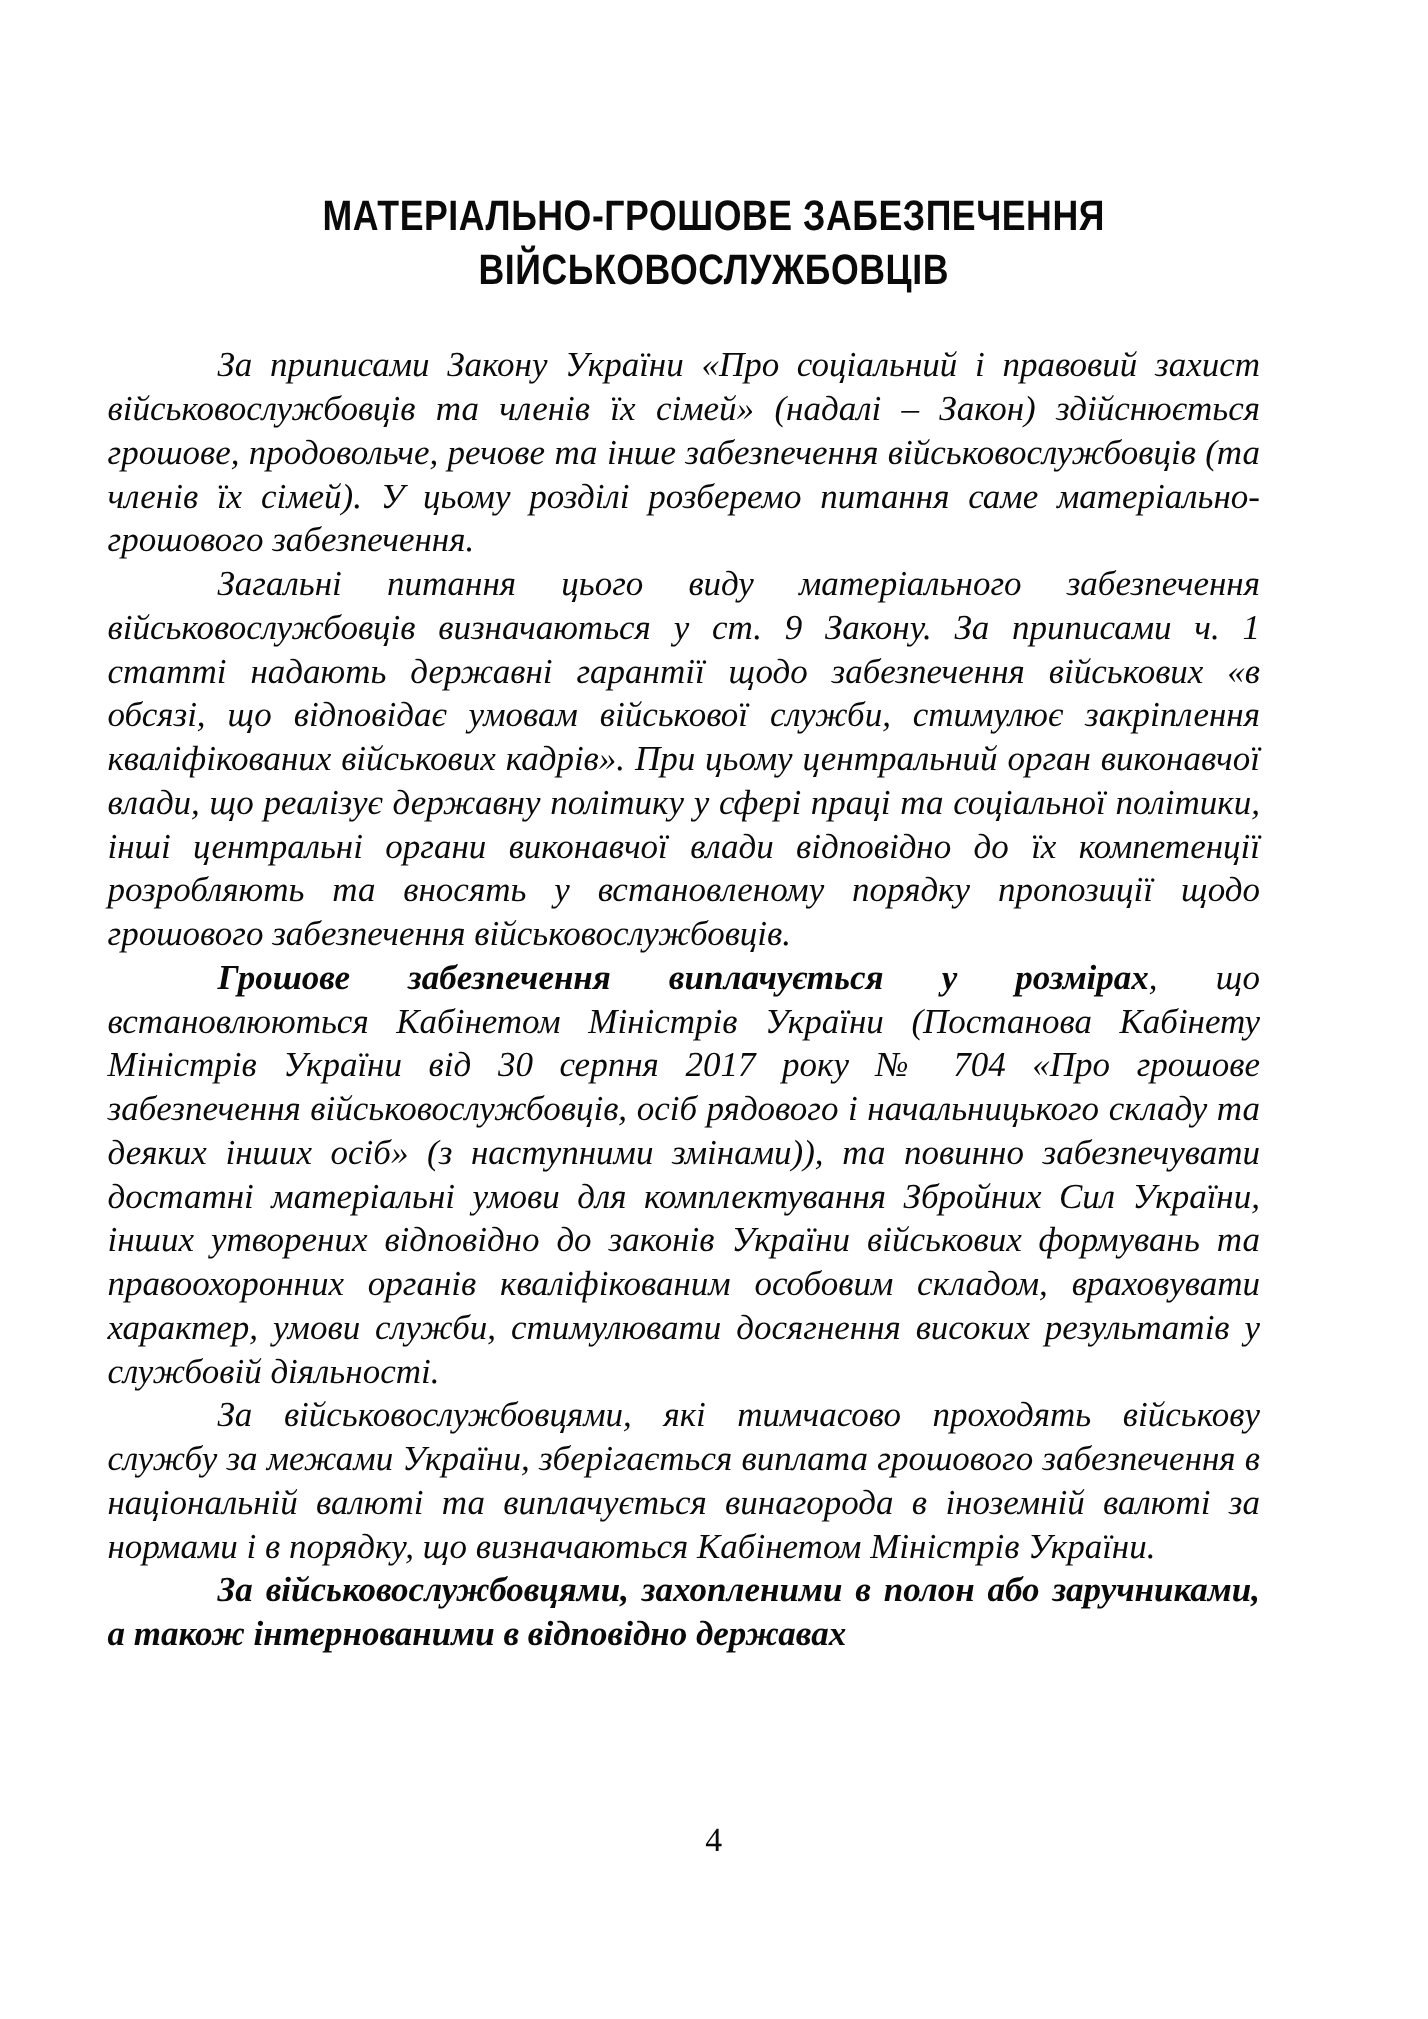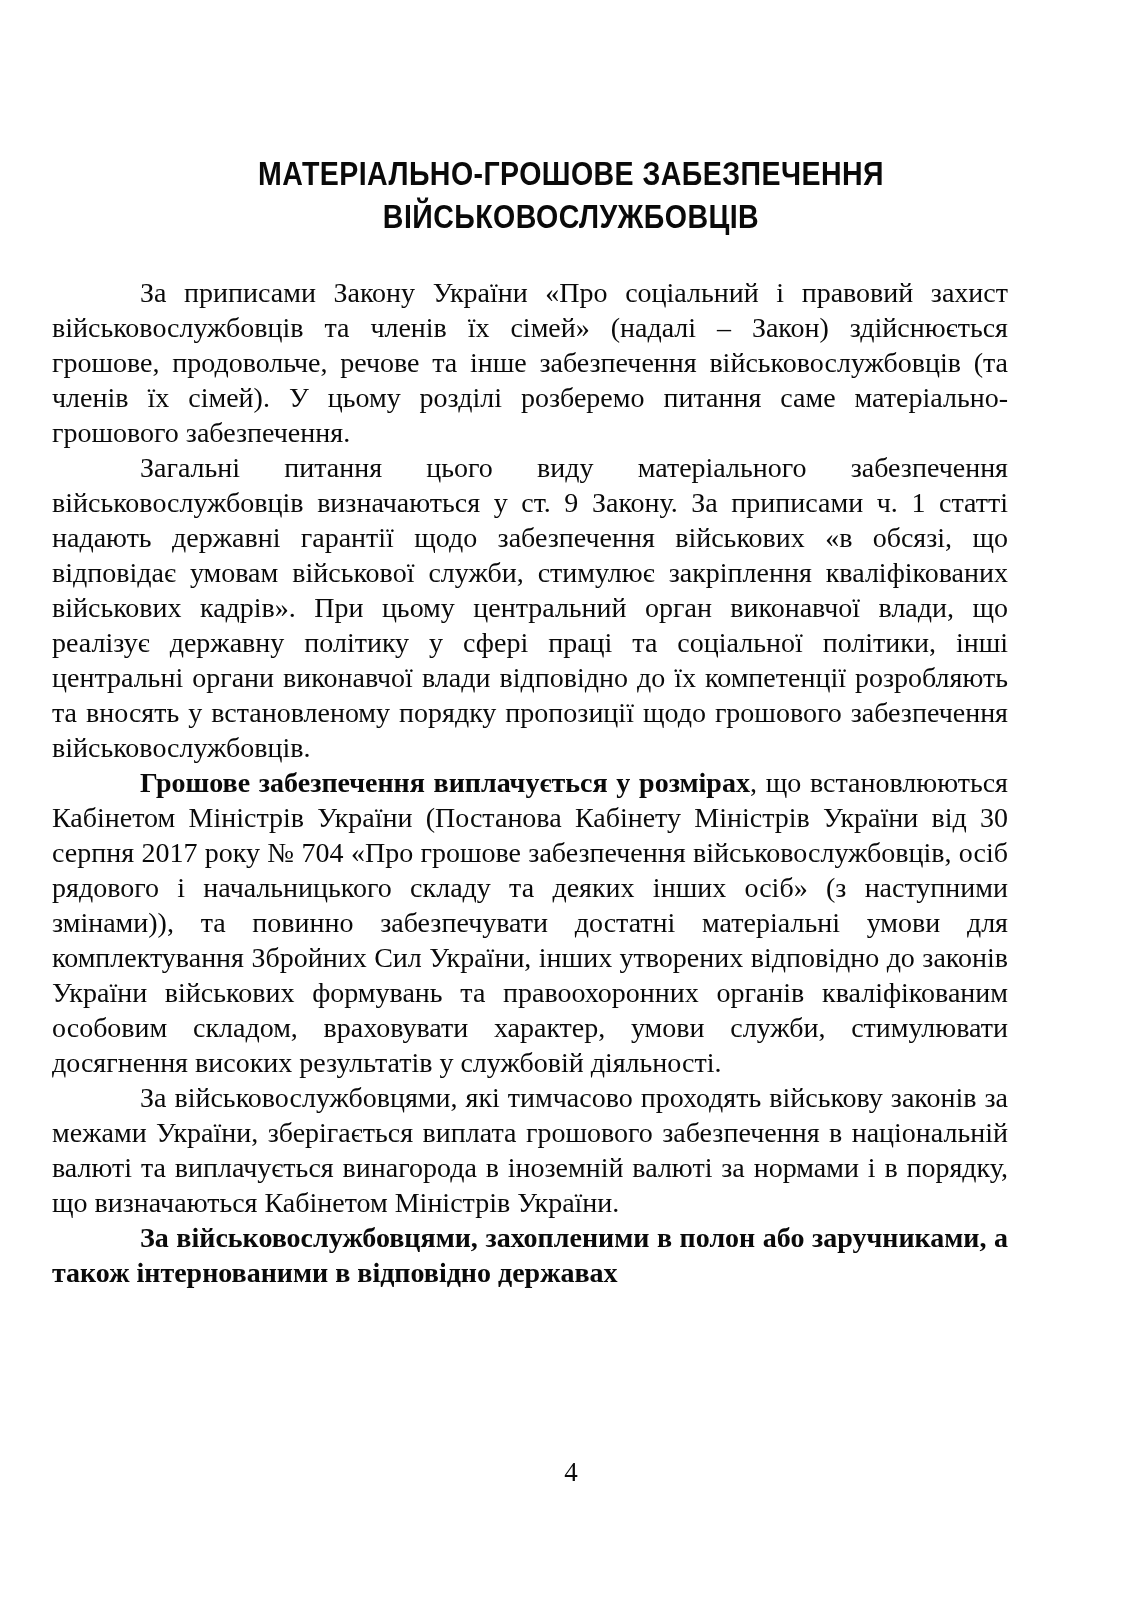--- a/index.html
+++ b/index.html
@@ -29,25 +29,26 @@
     line-height: 43px;
     letter-spacing: 0.5px;
     transform: scaleX(0.84);
     transform-origin: 50% 50%;
   }
   .title-line {
     display: block;
   }
   .body-text {
     margin-top: 37px;
-    padding: 0 134px 0 52px;
+    padding: 0 134px 0 86px;
     font-size: 28px;
     line-height: 35px;
     text-align: justify;
     text-justify: inter-word;
+    font-style: italic;
   }
   .para {
     margin: 0;
     text-indent: 88px;
   }
   .para.bold {
     font-weight: bold;
   }
   .para b {
     font-weight: bold;
@@ -68,18 +69,18 @@
 <div class="page">
   <h1 class="doc-title">
     <span class="title-line">МАТЕРІАЛЬНО-ГРОШОВЕ ЗАБЕЗПЕЧЕННЯ</span>
     <span class="title-line">ВІЙСЬКОВОСЛУЖБОВЦІВ</span>
   </h1>
 
   <div class="body-text">
       <p class="para">За приписами Закону України «Про соціальний і правовий захист військовослужбовців та членів їх сімей» (надалі – Закон) здійснюється грошове, продовольче, речове та інше забезпечення військовослужбовців (та членів їх сімей). У цьому розділі розберемо питання саме матеріально-грошового забезпечення.</p>
       <p class="para">Загальні питання цього виду матеріального забезпечення військовослужбовців визначаються у ст. 9 Закону. За приписами ч. 1 статті надають державні гарантії щодо забезпечення військових «в обсязі, що відповідає умовам військової служби, стимулює закріплення кваліфікованих військових кадрів». При цьому центральний орган виконавчої влади, що реалізує державну політику у сфері праці та соціальної політики, інші центральні органи виконавчої влади відповідно до їх компетенції розробляють та вносять у встановленому порядку пропозиції щодо грошового забезпечення військовослужбовців.</p>
       <p class="para"><b>Грошове забезпечення виплачується у розмірах</b>, що встановлюються Кабінетом Міністрів України (Постанова Кабінету Міністрів України від 30 серпня 2017 року № 704 «Про грошове забезпечення військовослужбовців, осіб рядового і начальницького складу та деяких інших осіб» (з наступними змінами)), та повинно забезпечувати достатні матеріальні умови для комплектування Збройних Сил України, інших утворених відповідно до законів України військових формувань та правоохоронних органів кваліфікованим особовим складом, враховувати характер, умови служби, стимулювати досягнення високих результатів у службовій діяльності.</p>
-      <p class="para">За військовослужбовцями, які тимчасово проходять військову законів за межами України, зберігається виплата грошового забезпечення в національній валюті та виплачується винагорода в іноземній валюті за нормами і в порядку, що визначаються Кабінетом Міністрів України.</p>
+      <p class="para">За військовослужбовцями, які тимчасово проходять військову службу за межами України, зберігається виплата грошового забезпечення в національній валюті та виплачується винагорода в іноземній валюті за нормами і в порядку, що визначаються Кабінетом Міністрів України.</p>
       <p class="para bold">За військовослужбовцями, захопленими в полон або заручниками, а також інтернованими в відповідно державах</p>
     </div>
 
   <div class="page-number">4</div>
 </div>
 
 </body></html>

